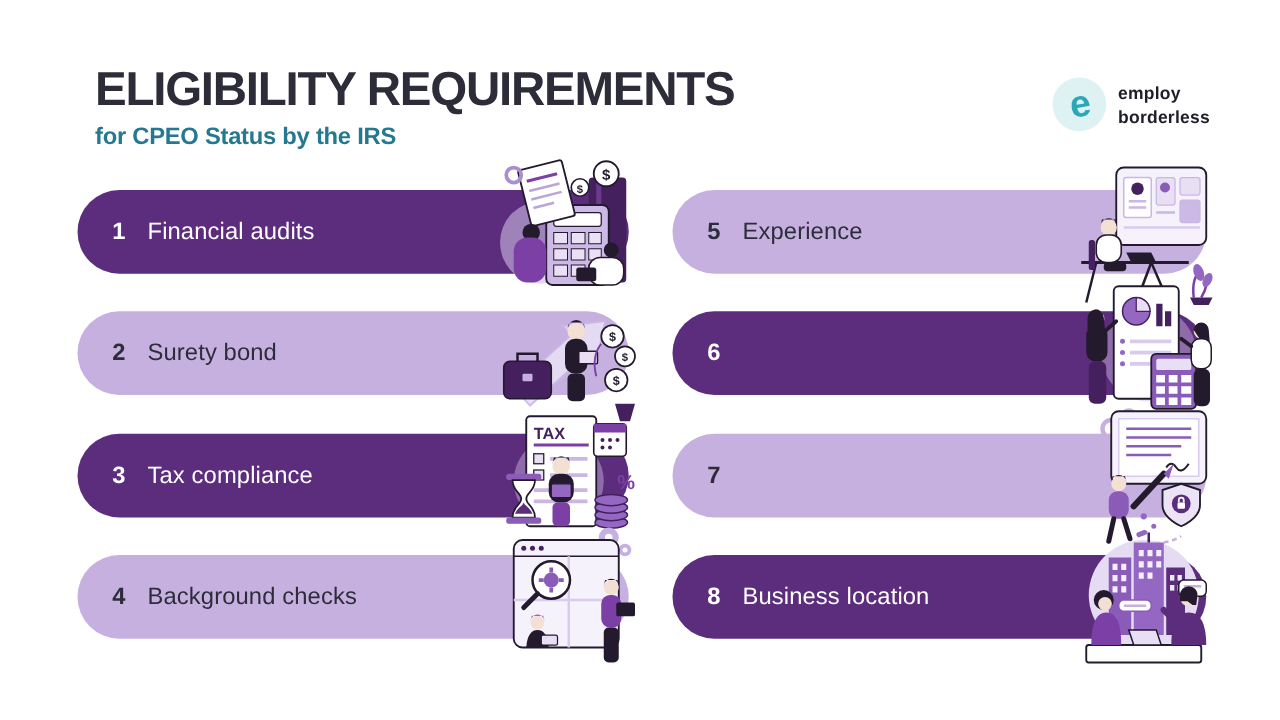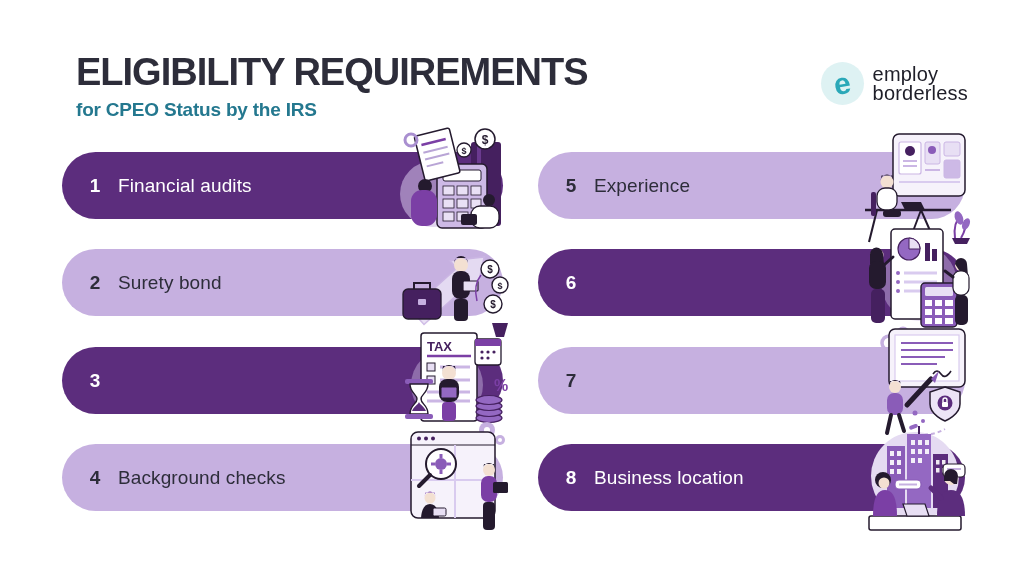--- a/index.html
+++ b/index.html
@@ -14,21 +14,21 @@
   body{background:#fff;font-family:"Liberation Sans",sans-serif;}
   .canvas{position:relative;width:1024px;height:576px;background:#ffffff;overflow:hidden;}
 
   .header{position:absolute;left:60px;top:52px;margin-left:16px;}
   .title{font-size:38px;font-weight:800;letter-spacing:-1px;color:var(--title);line-height:1.1;}
   .subtitle{font-size:19px;font-weight:700;color:var(--teal);margin-top:5px;letter-spacing:-0.2px;}
 
   .logo{position:absolute;top:62px;right:56px;display:flex;align-items:center;gap:9px;}
   .logo-mark{width:43px;height:43px;border-radius:50%;background:#def2f3;display:flex;align-items:center;justify-content:center;}
   .logo-mark span{font-size:30px;font-weight:800;color:var(--logo-teal);transform:rotate(-10deg);line-height:1;}
-  .logo-text{font-size:20px;font-weight:400;color:#1e1e28;line-height:19px;letter-spacing:0.2px;}
+  .logo-text{font-size:14px;font-weight:700;color:#1e1e28;line-height:19px;letter-spacing:0.2px;}
 
   .pill{position:absolute;height:67px;border-radius:34px;display:flex;align-items:center;}
   .pill.dark{background:var(--dark-purple);color:#ffffff;}
   .pill.light{background:var(--light-purple);color:var(--title);}
   .pill .num{font-size:19px;font-weight:700;margin-left:26px;width:14px;text-align:center;flex:none;}
   .pill .label{font-size:19px;font-weight:400;margin-left:16px;letter-spacing:0.1px;white-space:nowrap;}
   .illus{position:absolute;top:-26px;right:-6px;width:112px;height:118px;pointer-events:none;}
   .illus svg{display:block;width:112px;height:118px;}
 </style>
 </head>
@@ -117,20 +117,21 @@
         <circle cx="96" cy="81" r="9" fill="#fff" stroke="#241a2e" stroke-width="1.4"></circle>
         <text x="96" y="85" font-size="10" font-weight="bold" fill="#241a2e" text-anchor="middle">$</text>
         <path d="M84 52 q-8 10 -4 26" fill="none" stroke="#7b3fa5" stroke-width="1.5"></path>
         <polygon points="95,100 111,100 107,114 99,114" fill="#45205f"></polygon>
       </svg>
     </div>
   </div>
 
   <div class="pill dark" style="left:62px;top:347px;width:441px;">
     <span class="num">3</span>
+    <span class="label">Tax compliance</span>
     <div class="illus">
       <svg viewBox="0 0 112 118">
         <circle cx="50" cy="64" r="36" fill="#cdbbe2" opacity="0.45"></circle>
         <rect x="24" y="12" width="56" height="88" rx="3" fill="#fff" stroke="#241a2e" stroke-width="1.5"></rect>
         <text x="30" y="30" font-size="13" font-weight="bold" fill="#45205f">TAX</text>
         <line x1="30" y1="35" x2="74" y2="35" stroke="#7b3fa5" stroke-width="2.5"></line>
         <rect x="30" y="42" width="8" height="8" fill="#e8dff4" stroke="#241a2e"></rect>
         <line x1="43" y1="46" x2="73" y2="46" stroke="#cbb6e4" stroke-width="3"></line>
         <rect x="30" y="55" width="8" height="8" fill="#e8dff4" stroke="#241a2e"></rect>
         <line x1="43" y1="59" x2="73" y2="59" stroke="#cbb6e4" stroke-width="3"></line>

